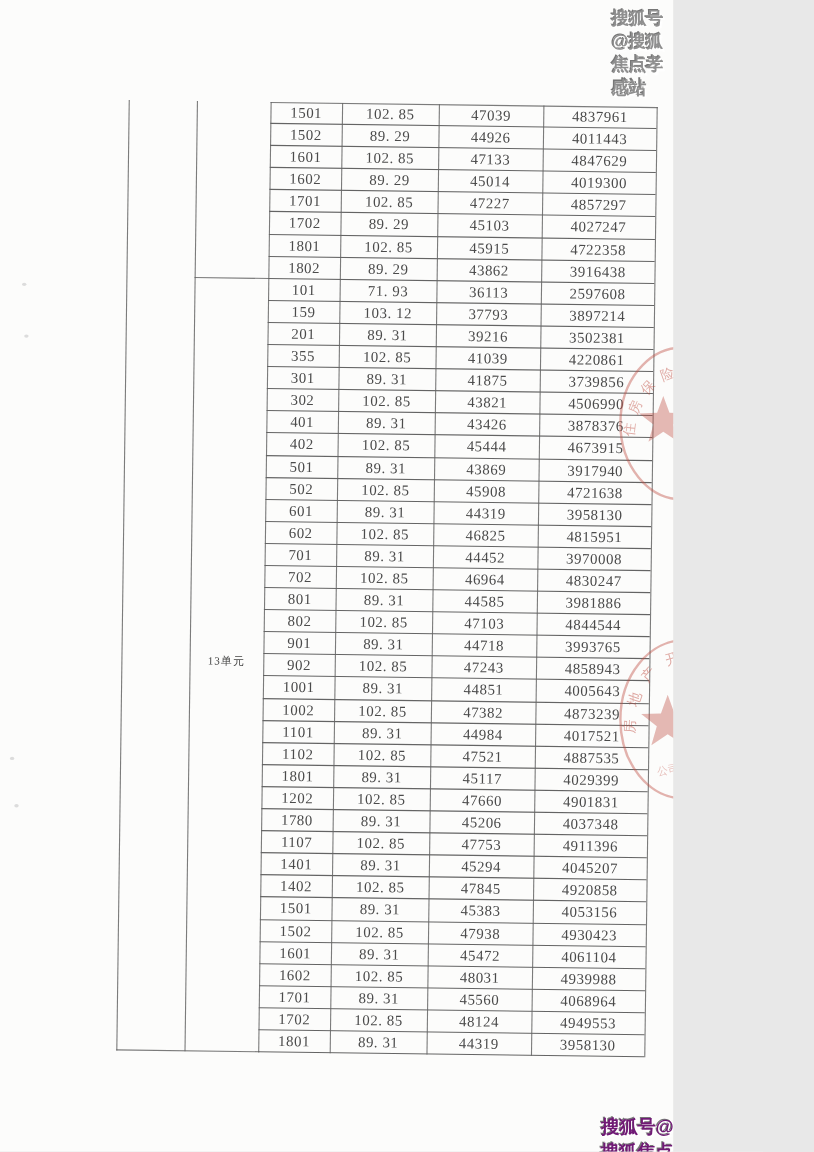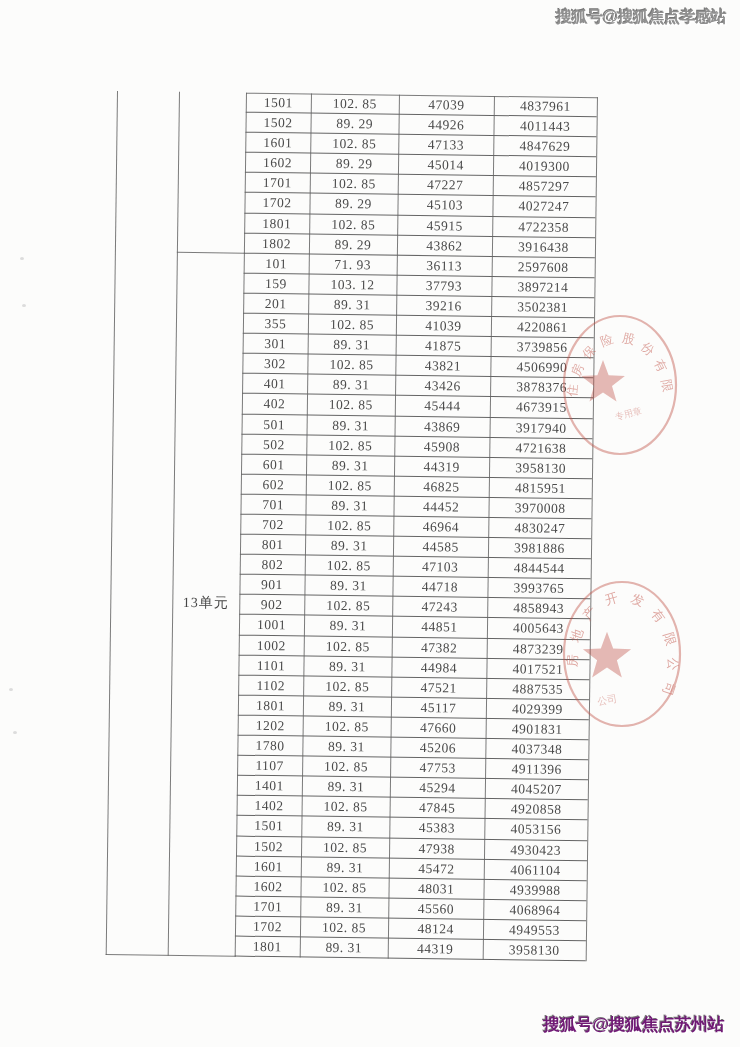--- a/index.html
+++ b/index.html
@@ -1,36 +1,36 @@
 <!DOCTYPE html>
 <html><head>
 <meta charset="utf-8">
 <style>
   html,body{margin:0;padding:0;background:#e8e8e8;}
-  .page{position:relative;width:740px;height:1047px;background:#fcfcfb;overflow:hidden;
+  .page{position:relative;width:612px;height:1047px;background:#fcfcfb;overflow:hidden;
         font-family:"Liberation Serif",serif;}
   
   .wm{position:absolute;font-family:"Liberation Sans",sans-serif;font-weight:bold;
       color:#8f8f8f;letter-spacing:-0.5px;
       text-shadow:1px 1px 0 #ffffff,-1px -1px 0 #767676,2px 2px 1px rgba(255,255,255,.85);}
   .wm.top{left:556px;top:7px;font-size:16px;}
   .wm.bottom{left:543px;top:1013px;font-size:17px;color:#701a75;text-align:right;}
   
   .tbl{position:absolute;left:117px;top:91px;width:480px;height:865px;
        transform:rotate(0.75deg);transform-origin:0 0;}
   .vl{position:absolute;top:0;width:1px;height:864px;background:#646464;opacity:.85;}
   .hl{position:absolute;height:1px;background:#646464;opacity:.85;}
   .rows{position:absolute;left:129px;top:0;width:351px;}
   .rows.g2{top:160.8px;}
   .trow{display:flex;height:20.1px;box-sizing:border-box;border-bottom:1px solid #646464;}
   .tcell{box-sizing:border-box;text-align:center;font-size:13.5px;line-height:19px;
          color:#4b4b4b;letter-spacing:.5px;}
   .c0{width:65px}.c1{width:88px}.c2{width:95px}.c3{width:103px}
   .unit-label{position:absolute;left:62px;width:67px;top:502px;text-align:center;
-              font-size:14px;color:#454545;letter-spacing:1px;}
+              font-size:10px;color:#454545;letter-spacing:1px;}
   
   .stamp{position:absolute;filter:blur(0.45px);opacity:.78;}
   .stamp1{left:558px;top:310px;}
   .stamp2{left:560px;top:577px;}
   
   .sp{position:absolute;width:4px;height:3px;border-radius:50%;background:#dcdcdc;}
 </style>
 </head>
 <body>
 

